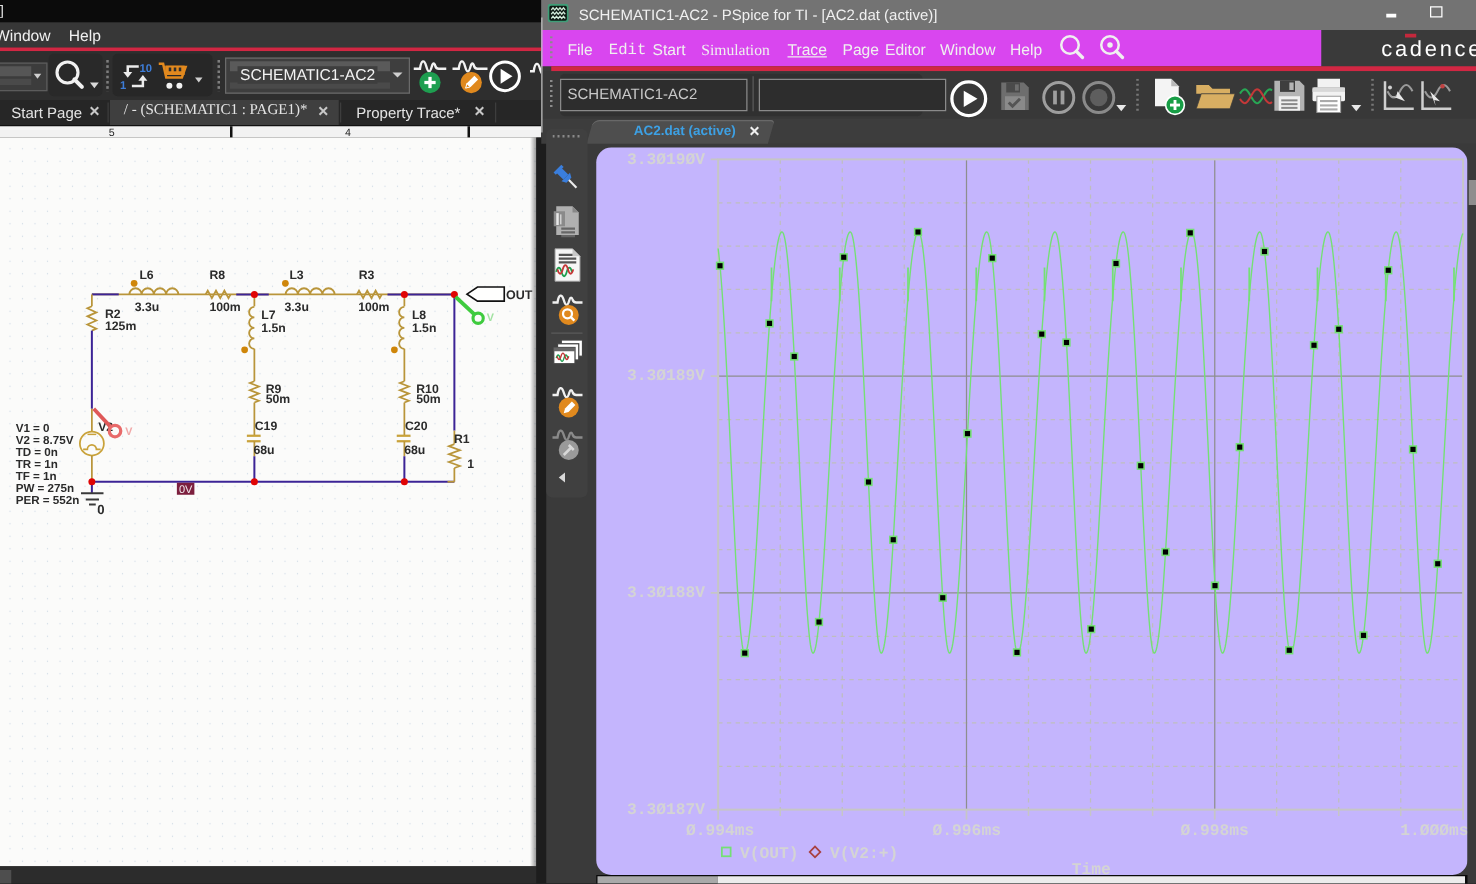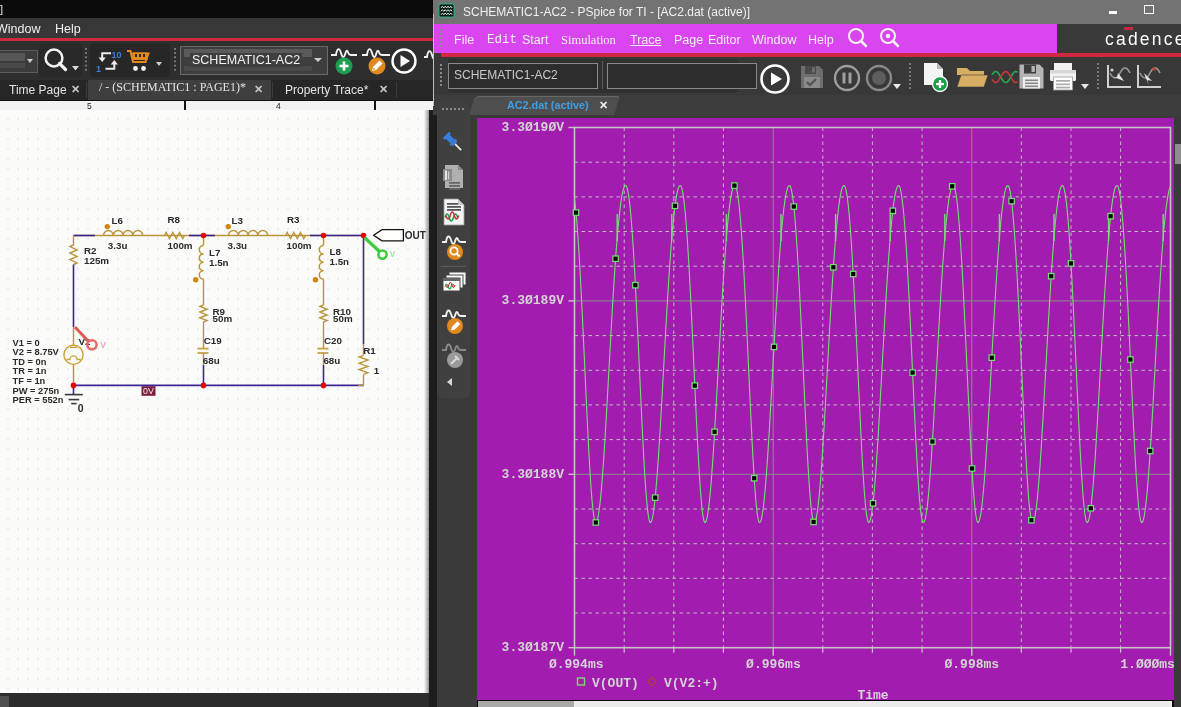--- a/index.html
+++ b/index.html
@@ -86,21 +86,21 @@
     <svg class="abs" style="left:424px;top:5px;" width="9" height="16" viewBox="0 0 9 16">
       <path d="M0 11 H3 C4 3.5, 6.5 3.5, 8 9 S 11 14.5, 12.5 9" fill="none" stroke="#f2f2f2" stroke-width="1.9"></path>
     </svg>
   </div>
 
   <div class="abs" style="left:0;top:80px;width:433px;height:20px;background:#262626;color:#e4e4e4;font-size:12px;">
     <div class="abs" style="left:86px;top:2px;width:1px;height:16px;background:#3d3d3d;"></div>
     <div class="abs" style="left:88px;top:0;width:183px;height:20px;background:#3f3f3f;"></div>
     <div class="abs" style="left:272px;top:2px;width:1px;height:16px;background:#3d3d3d;"></div>
     <div class="abs" style="left:396px;top:2px;width:1px;height:16px;background:#3d3d3d;"></div>
-    <span class="abs tx" style="left:9px;top:3px;">Time Page</span>
+    <span class="abs tx" style="left:9px;top:3px;">Start Page</span>
     <span class="abs tx" style="left:71px;top:3px;color:#c8c8c8;font-size:11px;font-weight:bold;">✕</span>
     <span class="abs tx" style="left:99px;top:0;font-family:Liberation Serif, serif;">/ - (SCHEMATIC1 : PAGE1)*</span>
     <span class="abs tx" style="left:254px;top:3px;color:#c8c8c8;font-size:11px;font-weight:bold;">✕</span>
     <span class="abs tx" style="left:285px;top:3px;">Property Trace*</span>
     <span class="abs tx" style="left:379px;top:3px;color:#c8c8c8;font-size:11px;font-weight:bold;">✕</span>
   </div>
 
   <div class="abs" style="left:0;top:100px;width:433px;height:10px;background:#f2f2f2;border-top:1px solid #111;box-sizing:border-box;">
     <div class="abs" style="left:184px;top:0;width:1.5px;height:10px;background:#111;"></div>
     <div class="abs" style="left:374px;top:0;width:1.5px;height:10px;background:#111;"></div>
@@ -409,21 +409,21 @@
     </svg>
 
     <svg class="abs" style="left:4px;top:237px;" width="26" height="30" viewBox="0 0 26 30">
       <path d="M1 10 H5 C6 3, 8.5 3, 10 8 S 13 13.5, 14.5 8 C15.3 5.4, 16.4 5.4, 17.2 8 Q18 10 20 10 H25" fill="none" stroke="#8a8a8a" stroke-width="1.9"></path>
       <circle cx="14" cy="20" r="8" fill="#9a9a9a"></circle>
       <path d="M10 24 l6 -6 m-2 -2 l4 4" stroke="#d8d8d8" stroke-width="2" fill="none"></path>
     </svg>
     <div class="abs" style="left:10px;top:275px;width:0;height:0;border-top:4px solid transparent;border-bottom:4px solid transparent;border-right:5px solid #d8d8d8;"></div>
   </div>
 
-  <div class="abs" style="left:48px;top:118px;width:697px;height:582px;background:#a21caf;">
+  <div class="abs" style="left:48px;top:118px;width:697px;height:582px;background:#c4b5fd;border-radius:12px;">
     <svg class="abs" style="left:0;top:0;" width="697" height="582" viewBox="0 0 697 582" font-family="Liberation Mono">
 <line x1="147.2" y1="9.5" x2="147.2" y2="529.7" stroke="#bebebe" stroke-width="1" stroke-dasharray="3.5,3.5"></line>
 <line x1="196.8" y1="9.5" x2="196.8" y2="529.7" stroke="#bebebe" stroke-width="1" stroke-dasharray="3.5,3.5"></line>
 <line x1="246.4" y1="9.5" x2="246.4" y2="529.7" stroke="#bebebe" stroke-width="1" stroke-dasharray="3.5,3.5"></line>
 <line x1="345.8" y1="9.5" x2="345.8" y2="529.7" stroke="#bebebe" stroke-width="1" stroke-dasharray="3.5,3.5"></line>
 <line x1="395.4" y1="9.5" x2="395.4" y2="529.7" stroke="#bebebe" stroke-width="1" stroke-dasharray="3.5,3.5"></line>
 <line x1="445.1" y1="9.5" x2="445.1" y2="529.7" stroke="#bebebe" stroke-width="1" stroke-dasharray="3.5,3.5"></line>
 <line x1="544.3" y1="9.5" x2="544.3" y2="529.7" stroke="#bebebe" stroke-width="1" stroke-dasharray="3.5,3.5"></line>
 <line x1="594.0" y1="9.5" x2="594.0" y2="529.7" stroke="#bebebe" stroke-width="1" stroke-dasharray="3.5,3.5"></line>
 <line x1="643.6" y1="9.5" x2="643.6" y2="529.7" stroke="#bebebe" stroke-width="1" stroke-dasharray="3.5,3.5"></line>

